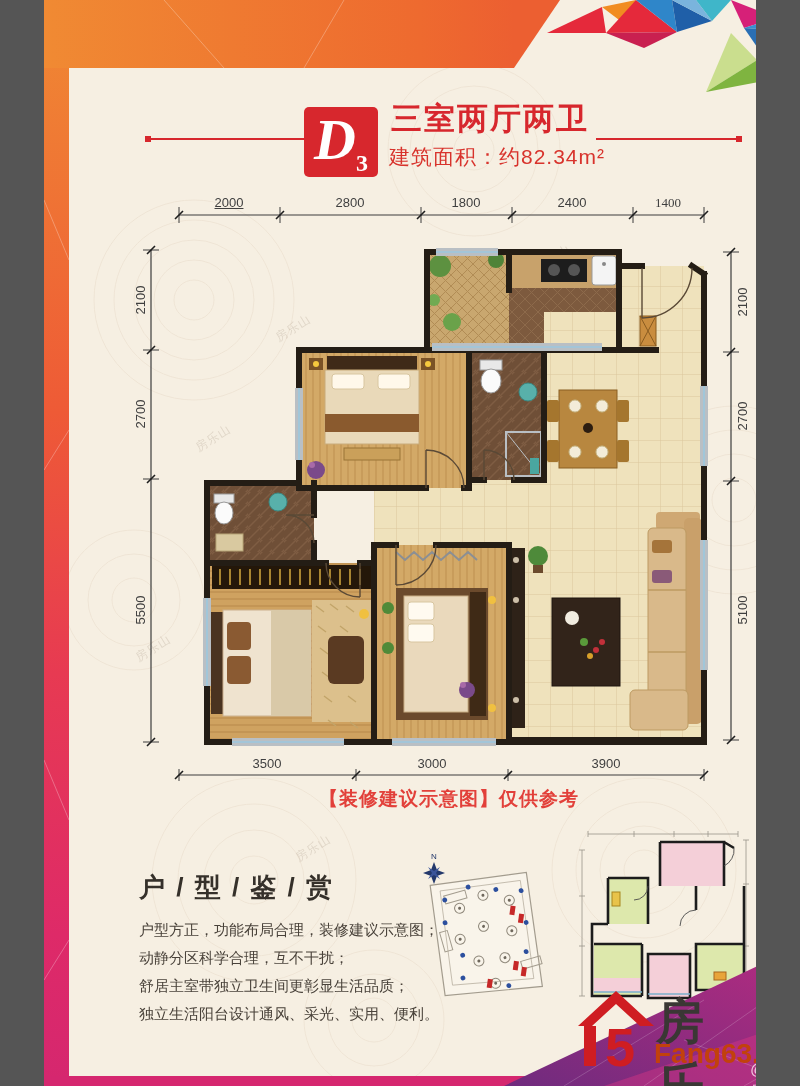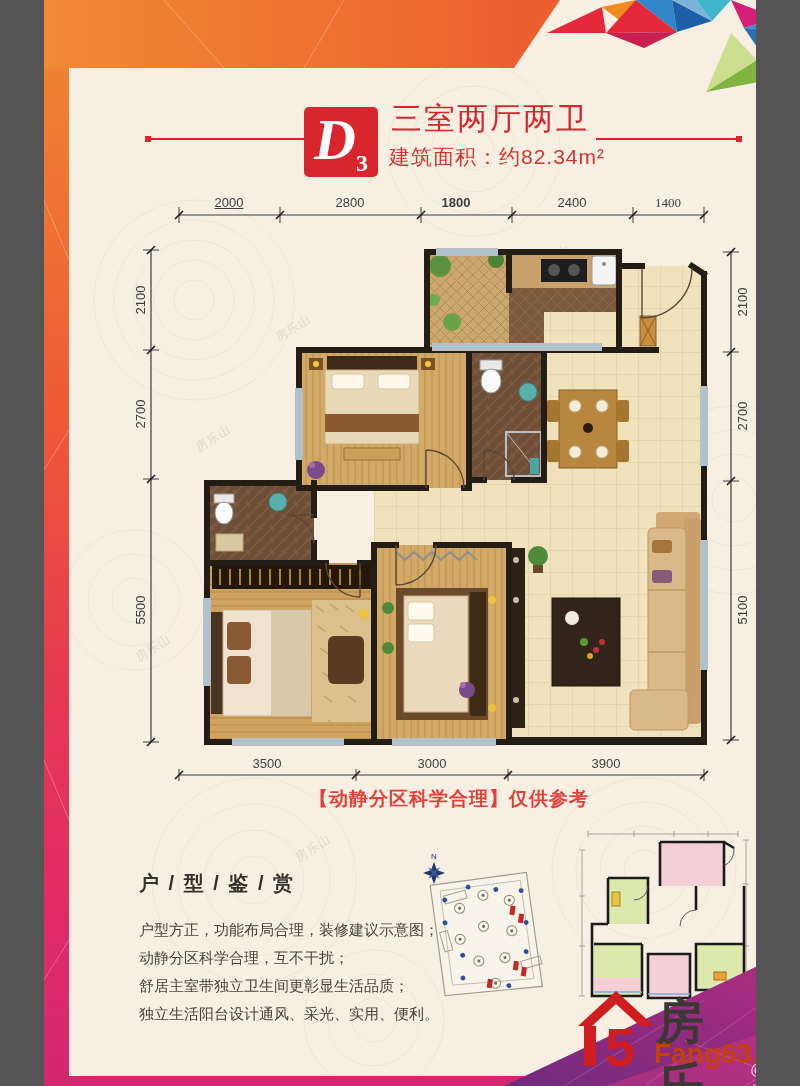--- a/index.html
+++ b/index.html
@@ -10,32 +10,32 @@
   .strip-top{left:0;top:0;width:470px;height:68px;background:linear-gradient(90deg,#f08a33,#ee6a2f 80%,#ec5f31);}
   .strip-top-wedge{left:470px;top:0;width:0;height:0;border-top:68px solid #ec5f31;border-right:46px solid transparent;}
   .strip-left{left:0;top:0;width:25px;height:1086px;background:linear-gradient(180deg,#f08a33,#ee5a36 38%,#e73a52 62%,#de2a68 86%,#d5276f);}
   .strip-right{left:775px;top:88px;width:25px;height:998px;background:linear-gradient(180deg,#e62e46,#d42d74 55%,#a82f8e);}
   .strip-bottom{left:0;top:1076px;width:800px;height:10px;background:#d5276f;}
   
   .d-box{left:260px;top:107px;width:74px;height:70px;background:#d7272d;border-radius:5px;color:#fff;
          font-family:"Liberation Serif",serif;text-align:center;}
   .d-letter{font-size:58px;font-weight:bold;font-style:italic;line-height:66px;}
   .d-sub{font-size:24px;font-weight:bold;vertical-align:-12px;}
-  .h-title{left:347px;top:98px;font-size:31px;font-weight:normal;color:#d7272d;letter-spacing:2px;}
+  .h-title{left:347px;top:98px;font-size:31px;font-weight:bold;color:#d7272d;letter-spacing:2px;}
   .h-area{left:345px;top:143px;font-size:21px;color:#d8332c;letter-spacing:1px;}
   .red-line{height:2px;background:#d7272d;top:138px;}
   .red-dot{width:6px;height:6px;background:#d7272d;top:136px;}
   
   .dim{font-size:13px;color:#3f3f3f;text-align:center;width:80px;height:14px;line-height:14px;}
   .dimv{transform:rotate(-90deg);}
   
   .disc-t{left:105px;top:786px;width:600px;text-align:center;font-size:19px;font-weight:bold;color:#e2403a;letter-spacing:1px;}
   .disc-n{left:105px;top:813px;width:600px;text-align:center;font-size:11px;color:#ec8a80;letter-spacing:1px;}
   
-  .app-title{left:95px;top:870px;font-size:20px;font-weight:900;color:#35302a;letter-spacing:2px;}
+  .app-title{left:95px;top:870px;font-size:26px;font-weight:900;color:#35302a;letter-spacing:2px;}
   .app-points{left:95px;top:916px;width:300px;font-size:15px;color:#49423a;line-height:28px;}
   .app-points div{white-space:nowrap;}
   
   .wm{font-size:12px;color:rgba(140,120,100,.20);transform:rotate(-32deg);letter-spacing:1px;}
   
   .logo-name{left:612px;top:990px;font-size:48px;font-weight:900;color:#3a3734;letter-spacing:5px;z-index:8;}
   .logo-domain{left:610px;top:1038px;font-size:28px;font-weight:800;color:#c2410c;z-index:8;}
   .handle{left:706px;top:1060px;font-size:17px;color:rgba(255,235,245,.8);z-index:8;}
   svg{display:block;}
 </style>
@@ -338,21 +338,21 @@
         <rect x="656" y="540" width="8" height="130"></rect>
       </g>
       <g stroke="#9cc8de" stroke-width="1.6" fill="none">
         <path d="M392,252H454 M388,347H558 M255,388V460 M163,598V686 M188,742H300 M348,742H452 M660,386V466 M660,540V670"></path>
       </g>
     </g>
   </svg>
 
   <span class="abs dim" style="left:145px;top:196px;text-decoration:underline;">2000</span>
   <span class="abs dim" style="left:266px;top:196px;">2800</span>
-  <span class="abs dim" style="left:372px;top:196px;font-weight:bold;">1800</span>
+  <span class="abs dim" style="left:382px;top:196px;">1800</span>
   <span class="abs dim" style="left:488px;top:196px;">2400</span>
   <span class="abs dim" style="left:584px;top:196px;font-family:Liberation Serif, serif;">1400</span>
   <span class="abs dim dimv" style="left:57px;top:293px;">2100</span>
   <span class="abs dim dimv" style="left:57px;top:407px;">2700</span>
   <span class="abs dim dimv" style="left:57px;top:603px;">5500</span>
   <span class="abs dim dimv" style="left:659px;top:295px;">2100</span>
   <span class="abs dim dimv" style="left:659px;top:409px;">2700</span>
   <span class="abs dim dimv" style="left:659px;top:603px;">5100</span>
   <span class="abs dim" style="left:183px;top:757px;text-align:center;">3500</span>
   <span class="abs dim" style="left:348px;top:757px;">3000</span>
@@ -360,21 +360,21 @@
 
   <span class="abs wm" style="left:230px;top:320px;">房乐山</span>
   <span class="abs wm" style="left:490px;top:250px;">房乐山</span>
   <span class="abs wm" style="left:620px;top:440px;">房乐山</span>
   <span class="abs wm" style="left:300px;top:560px;">房乐山</span>
   <span class="abs wm" style="left:520px;top:690px;">房乐山</span>
   <span class="abs wm" style="left:150px;top:430px;">房乐山</span>
   <span class="abs wm" style="left:250px;top:840px;">房乐山</span>
   <span class="abs wm" style="left:90px;top:640px;">房乐山</span>
 
-  <div class="abs disc-t">【动静分区科学合理】仅供参考</div>
+  <div class="abs disc-t">【装修建议示意图】仅供参考</div>
 
   <div class="abs app-title">户 / 型 / 鉴 / 赏</div>
   <div class="abs app-points">
     <div>户型方正，功能布局合理，装修建议示意图；</div>
     <div>动静分区科学合理，互不干扰；</div>
     <div>舒居主室带独立卫生间更彰显生活品质；</div>
     <div>独立生活阳台设计通风、采光、实用、便利。</div>
   </div>
 
   <svg class="abs" style="left:372px;top:850px;z-index:3;" width="140" height="160" viewBox="0 0 140 160">

